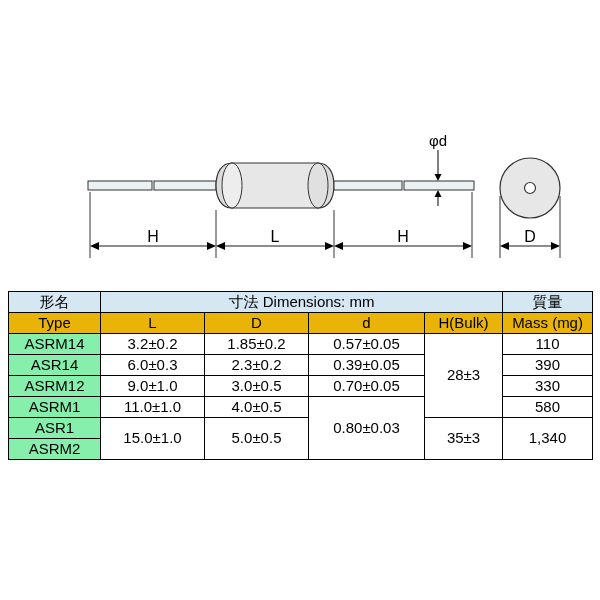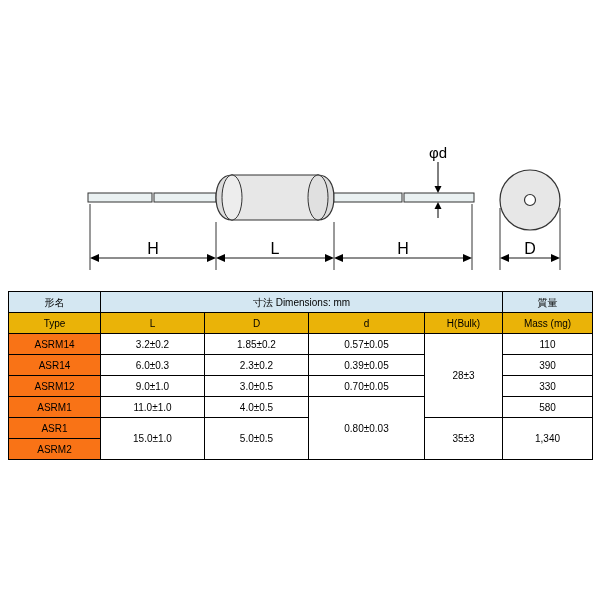--- a/index.html
+++ b/index.html
@@ -18,21 +18,21 @@
   .page {
     position: relative;
     width: 600px;
     height: 600px;
   }
 
   
   .drawing {
     position: absolute;
     left: 0;
-    top: 12px;
+    top: 0;
     width: 600px;
     height: 226px;
     text-decoration: underline;
   }
   .drawing svg {
     display: block;
   }
 
   
   .table-wrap {
@@ -47,39 +47,39 @@
     width: 584px;
     font-size: 14px;
   }
   table.dims td, table.dims th {
     border: 1px solid #000000;
     text-align: center;
     vertical-align: middle;
     padding: 0;
     height: 20px;
     font-weight: normal;
-    font-size: 10px;
+    font-size: 15px;
     line-height: 1.1;
   }
   .hdr-blue {
     background: #d4e7f2;
   }
   .hdr-blue2 {
     background: #eab308;
   }
   .col-type { width: 92px; }
   .col-l    { width: 104px; }
   .col-d    { width: 104px; }
   .col-d2   { width: 116px; }
   .col-h    { width: 78px; }
   .col-m    { width: 90px; }
   .jp { font-size: 14px; }
   .en { font-size: 14px; }
 
-  .row-label { background: #f97316; }
+  .row-label { background: #86efac; }
 </style>
 </head>
 <body>
 
 <div class="page">
 
   <div class="drawing">
     <svg width="600" height="290" viewBox="0 0 600 290" xmlns="http://www.w3.org/2000/svg">
 
       <g>

